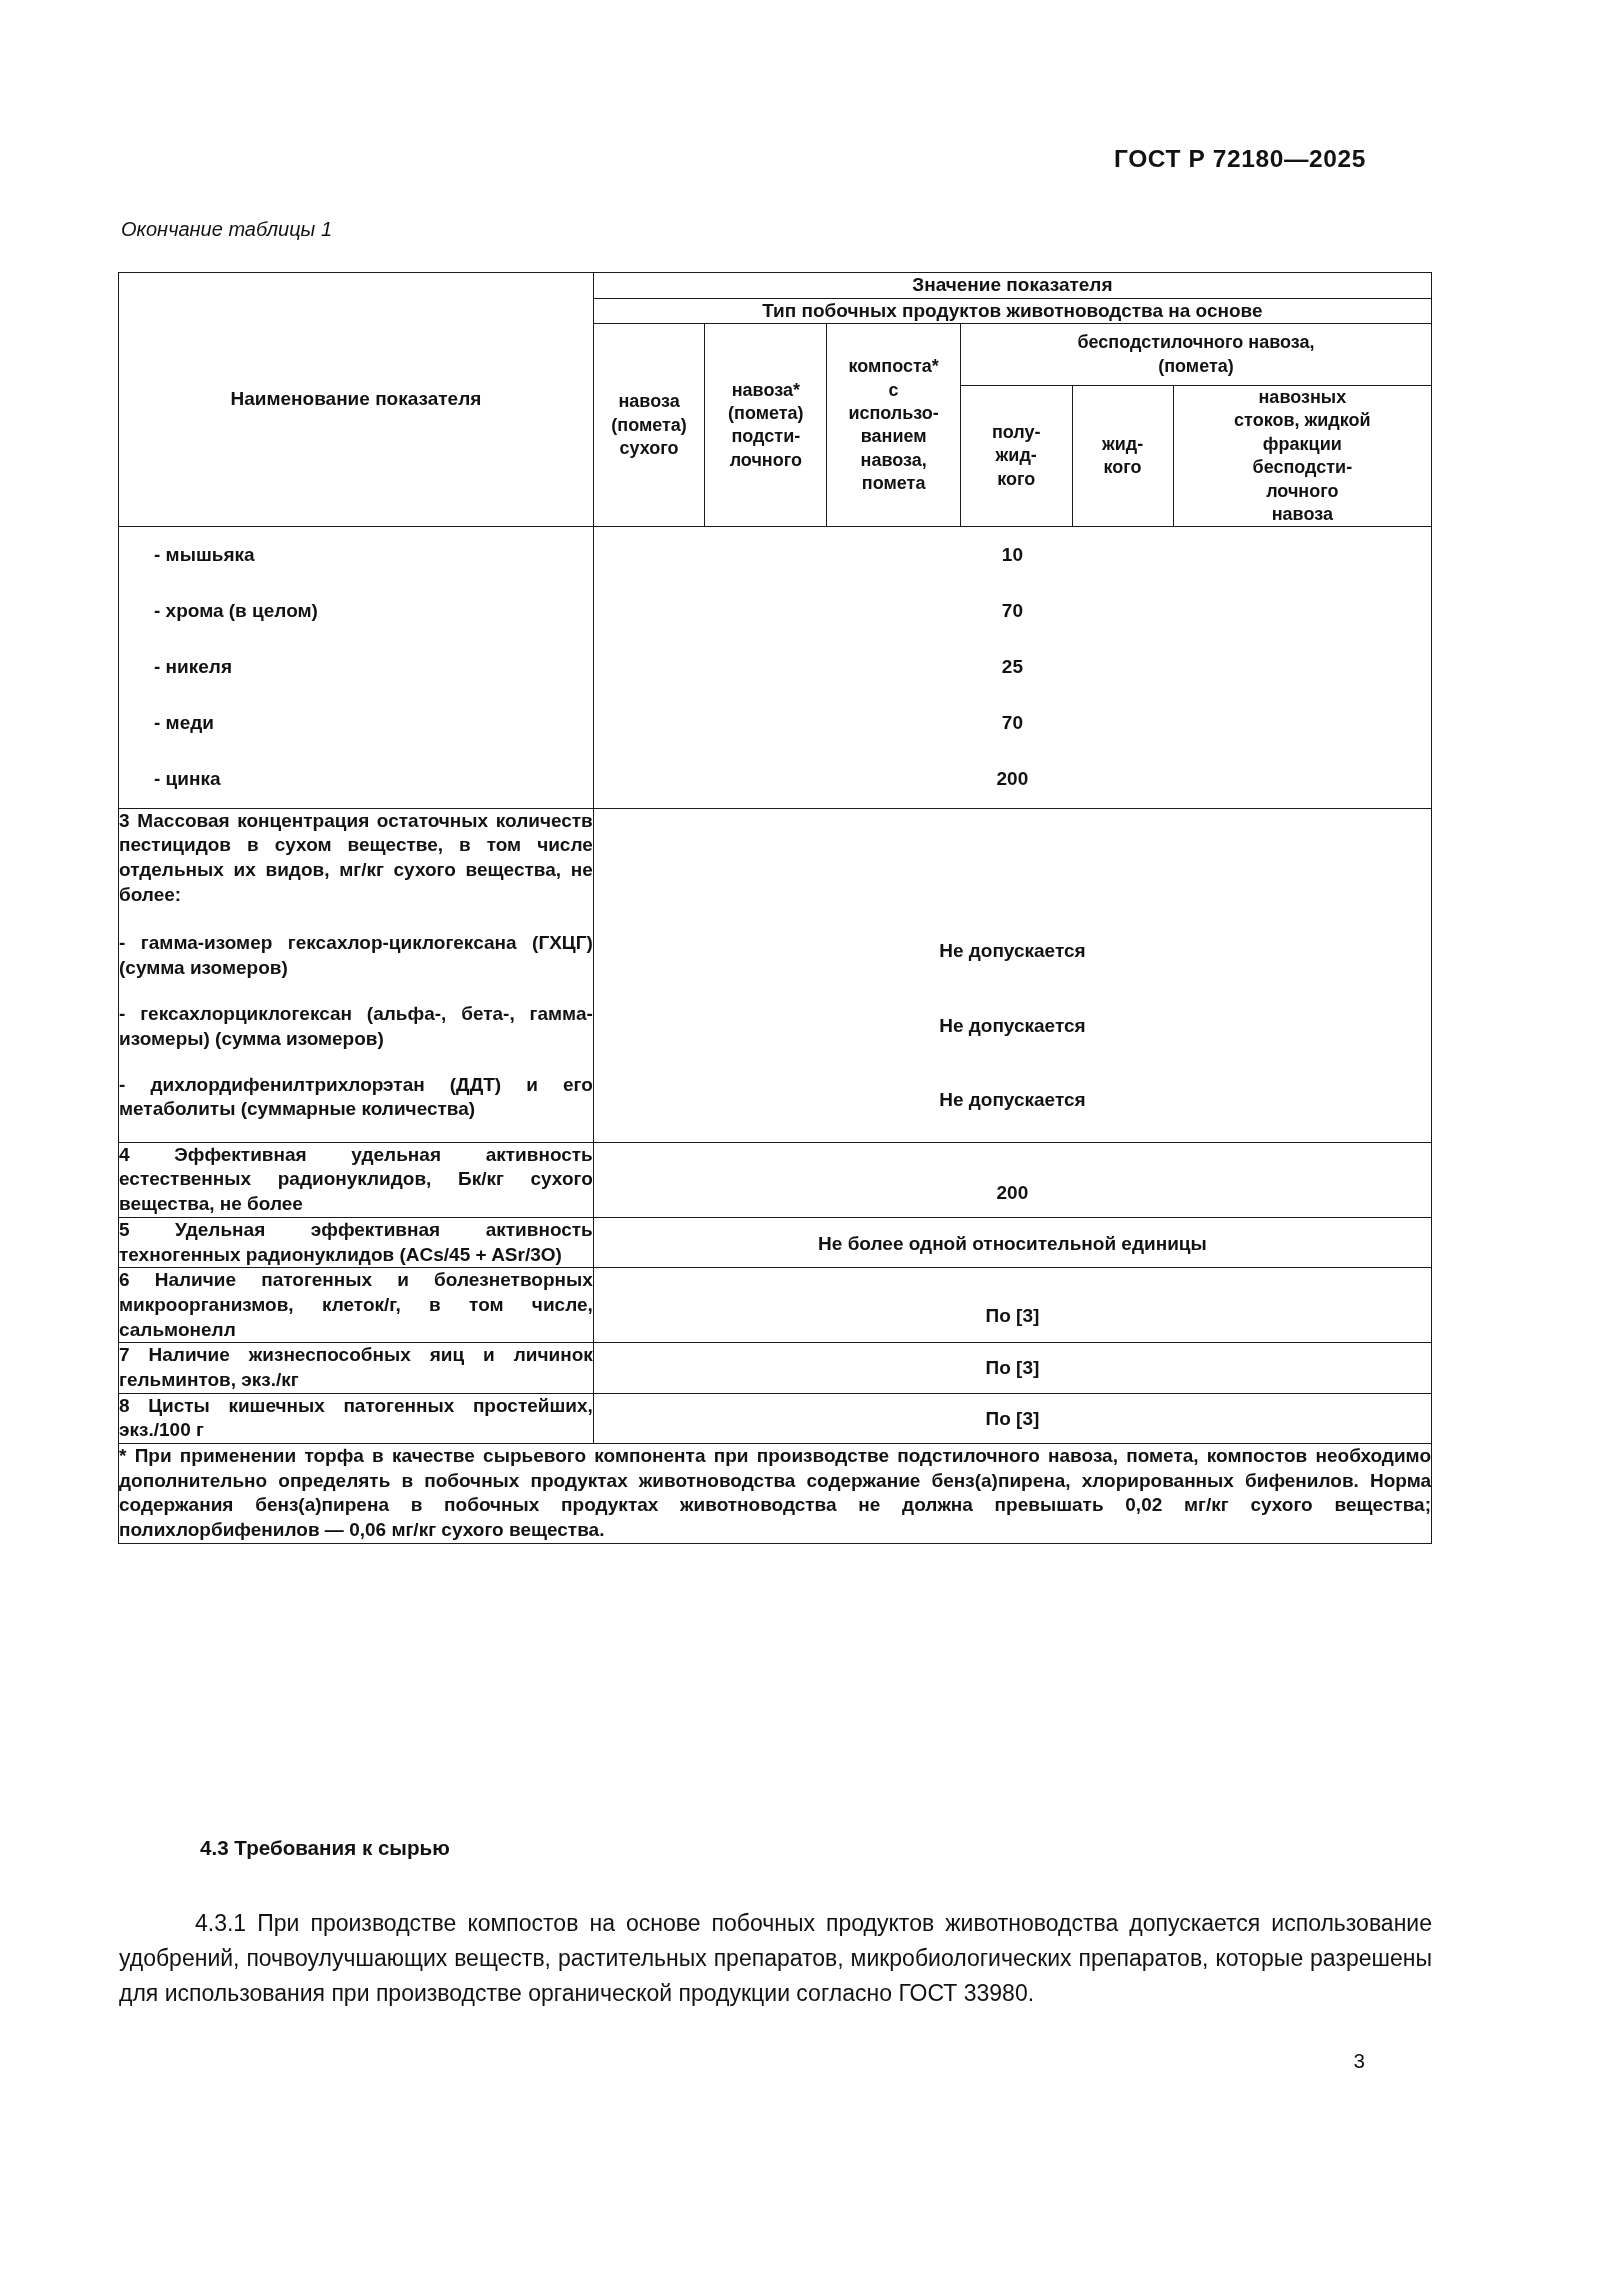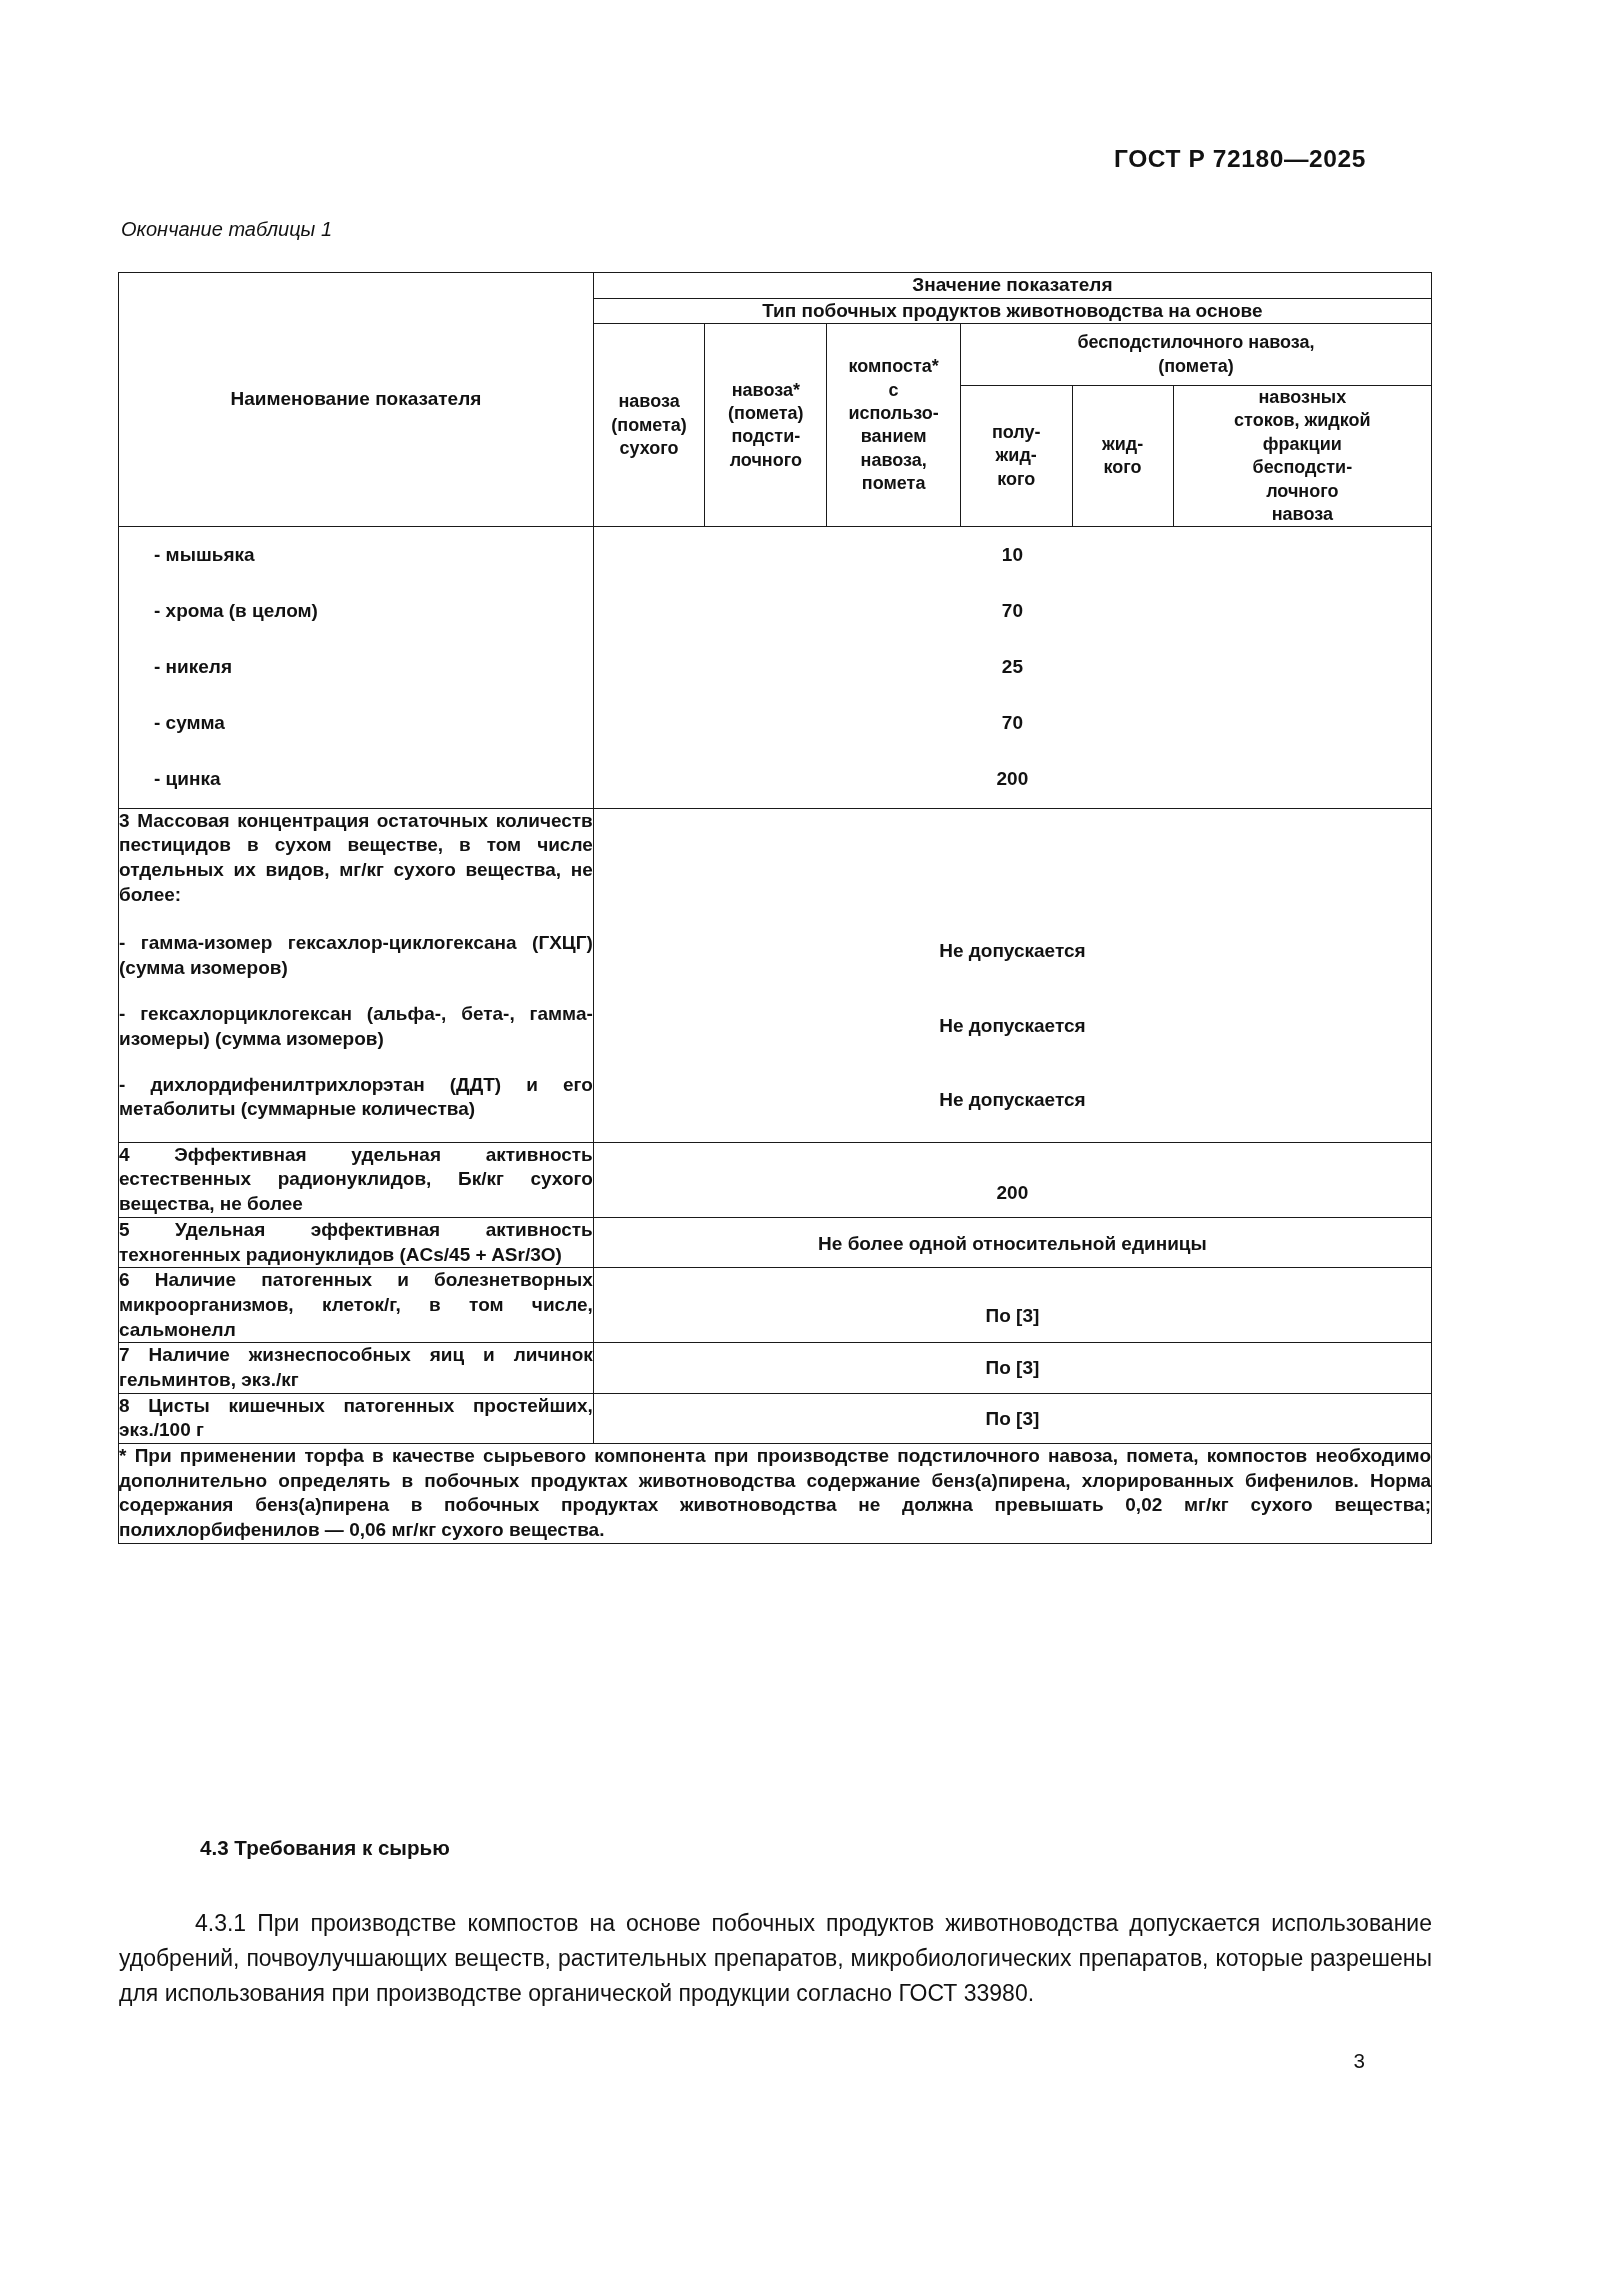--- a/index.html
+++ b/index.html
@@ -227,21 +227,21 @@
       </tr>
       <tr>
         <td class="name-cell simple" style="border-top:none;border-bottom:none;">-  хрома (в целом)</td>
         <td colspan="6" class="val-cell" style="border-top:none;border-bottom:none;">70</td>
       </tr>
       <tr>
         <td class="name-cell simple" style="border-top:none;border-bottom:none;">-  никеля</td>
         <td colspan="6" class="val-cell" style="border-top:none;border-bottom:none;">25</td>
       </tr>
       <tr>
-        <td class="name-cell simple" style="border-top:none;border-bottom:none;">-  сумма</td>
+        <td class="name-cell simple" style="border-top:none;border-bottom:none;">-  меди</td>
         <td colspan="6" class="val-cell" style="border-top:none;border-bottom:none;">70</td>
       </tr>
       <tr>
         <td class="name-cell simple" style="border-top:none;">-  цинка</td>
         <td colspan="6" class="val-cell" style="border-top:none;">200</td>
       </tr>
 
       <tr>
         <td class="name-cell" style="padding-bottom:19.6px;">
           <div>3  Массовая концентрация остаточных количеств пестицидов в сухом веществе, в том числе отдельных их видов, мг/кг сухого вещества, не более:</div>

